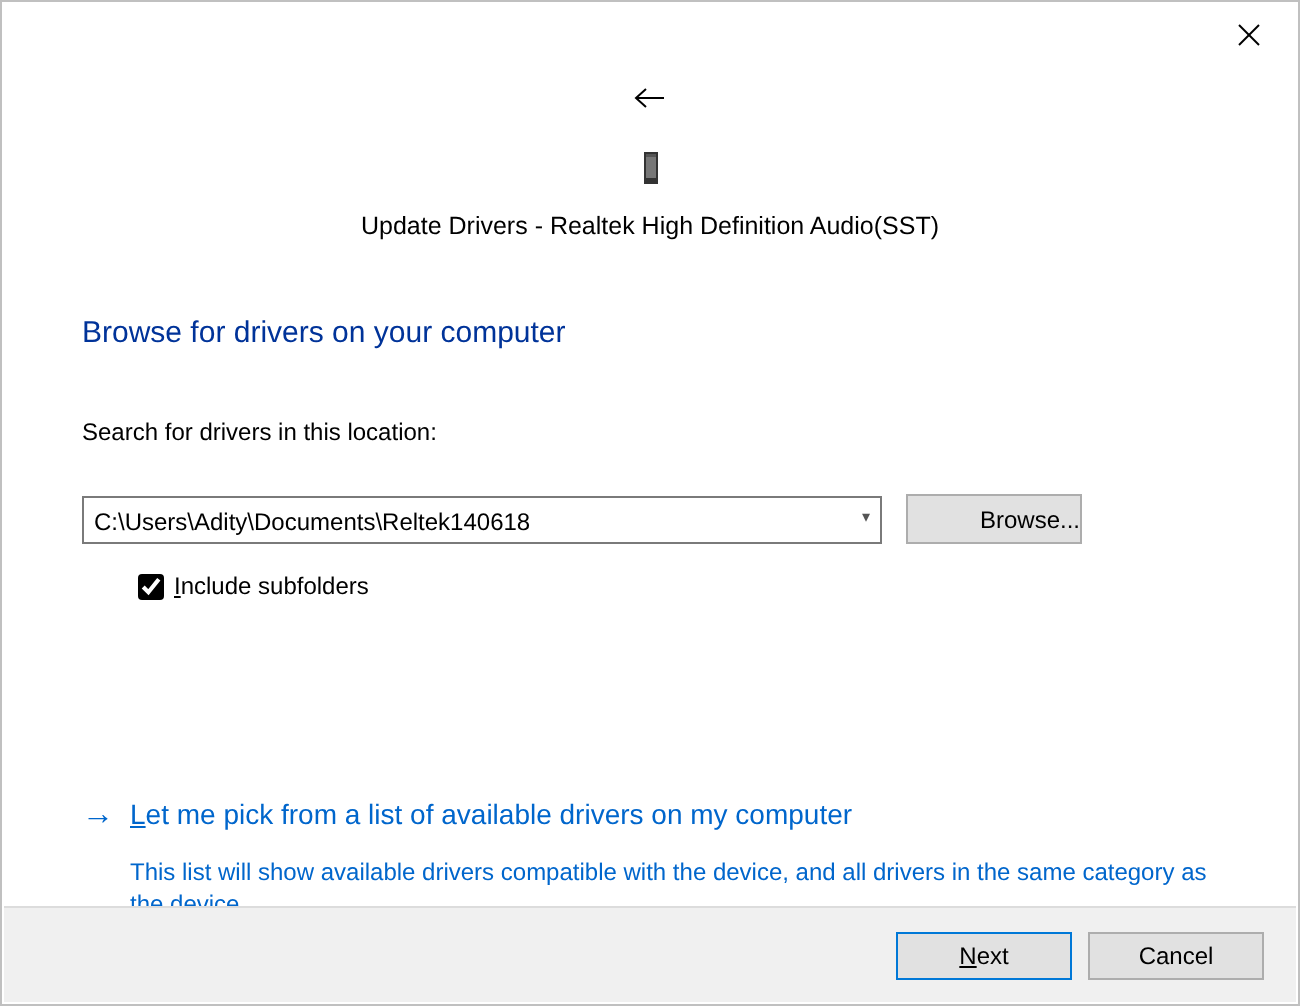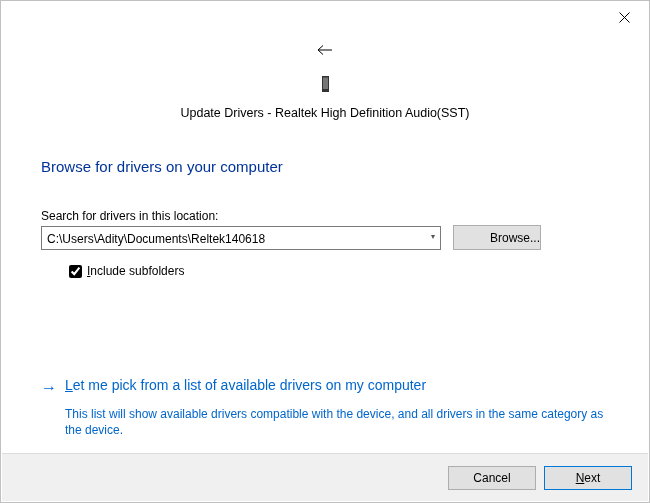--- a/index.html
+++ b/index.html
@@ -58,21 +58,21 @@
     padding: 20px 40px 0 40px;
   }
   .page-title {
     color: #003399;
     font-size: 15px;
     font-weight: 400;
     margin: 8px 0 34px 0;
   }
   .location-label {
     font-size: 12px;
-    margin-bottom: 2px;
+    margin-bottom: 24px;
   }
   .path-row {
     display: flex;
     gap: 12px;
     align-items: center;
   }
   .path-input {
     flex: 0 0 400px;
     height: 24px;
     position: relative;
@@ -223,19 +223,19 @@
   <div class="pick-block">
     <div class="pick-arrow">→</div>
     <div class="pick-text">
       <div class="pick-title"><u>L</u><span>et me pick from a list of available drivers on my computer</span></div>
       <div class="pick-desc">This list will show available drivers compatible with the device, and all drivers in the same category as the device.</div>
     </div>
   </div>
 </div>
 
 <div class="footer">
+  <div class="ftr-btn primary">
+      <span><u>N</u><span>ext</span></span>
+    </div>
   <div class="ftr-btn">
       <span>Cancel</span>
     </div>
-  <div class="ftr-btn primary">
-      <span><u>N</u><span>ext</span></span>
-    </div>
 </div>
 
 </body></html>

